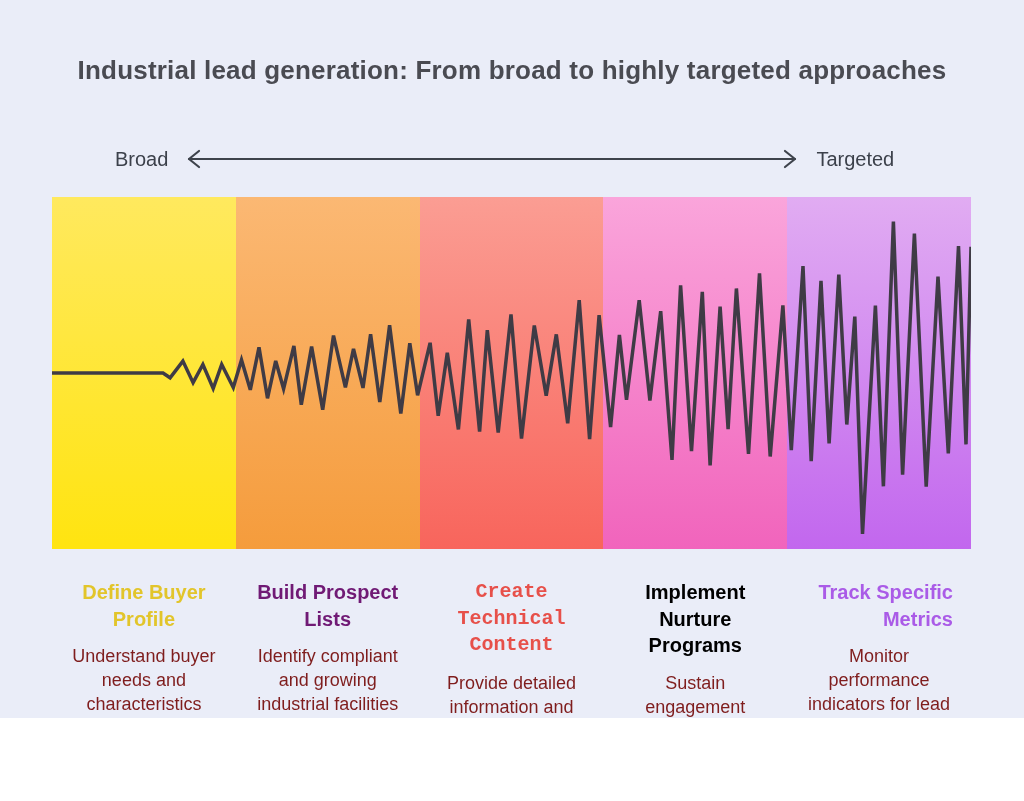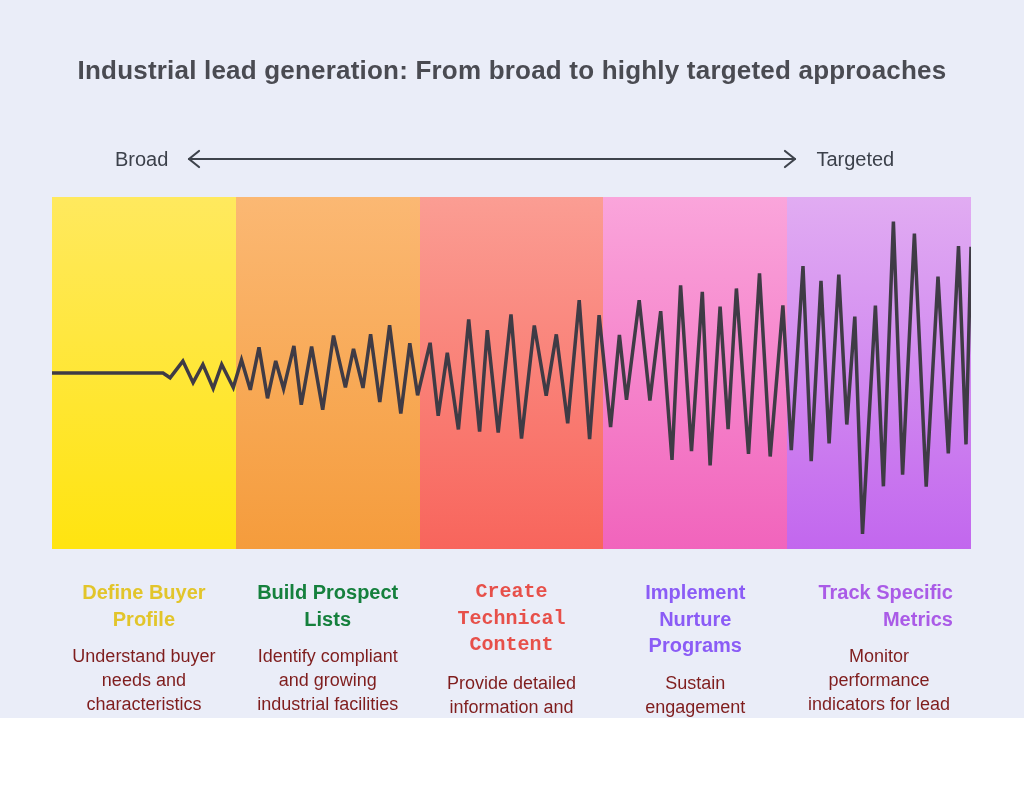--- a/index.html
+++ b/index.html
@@ -77,31 +77,31 @@
   </div>
 
   <div class="stage-columns">
 
     <div class="stage-col">
       <h2 class="stage-title" style="color: rgb(226, 197, 43);">Define Buyer Profile</h2>
       <p class="stage-desc">Understand buyer needs and characteristics</p>
     </div>
 
     <div class="stage-col">
-      <h2 class="stage-title" style="color: #15803d;">Build Prospect Lists</h2>
+      <h2 class="stage-title" style="color: #701a75;">Build Prospect Lists</h2>
       <p class="stage-desc">Identify compliant and growing industrial facilities</p>
     </div>
 
     <div class="stage-col">
       <h2 class="stage-title" style="color: rgb(231, 80, 74); font-family: Liberation Mono, monospace;">Create Technical Content</h2>
       <p class="stage-desc">Provide detailed information and regulatory documentation</p>
     </div>
 
     <div class="stage-col">
-      <h2 class="stage-title" style="color: #8b5cf6;">Implement Nurture Programs</h2>
+      <h2 class="stage-title" style="color: #000000;">Implement Nurture Programs</h2>
       <p class="stage-desc">Sustain engagement through education and relationship building</p>
     </div>
 
     <div class="stage-col">
       <h2 class="stage-title" style="color: rgb(170, 91, 231); text-align: right;">Track Specific Metrics</h2>
       <p class="stage-desc">Monitor performance indicators for lead generation and sales</p>
     </div>
 
   </div>
 </div>

